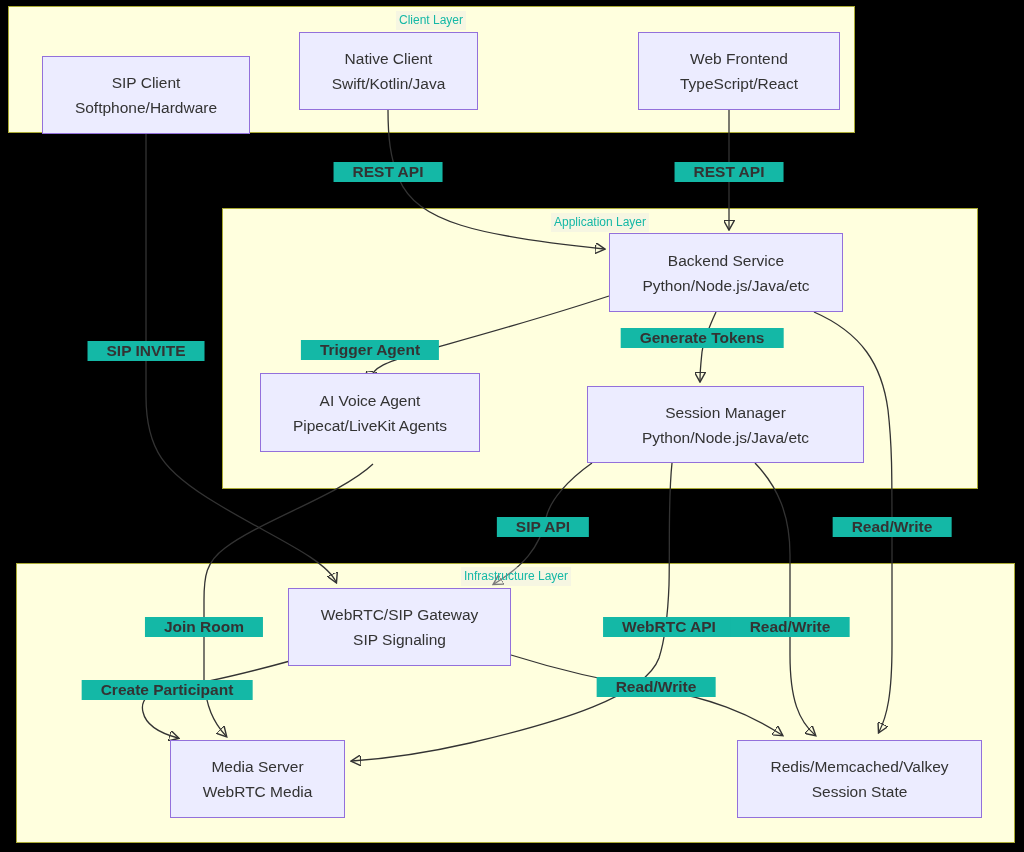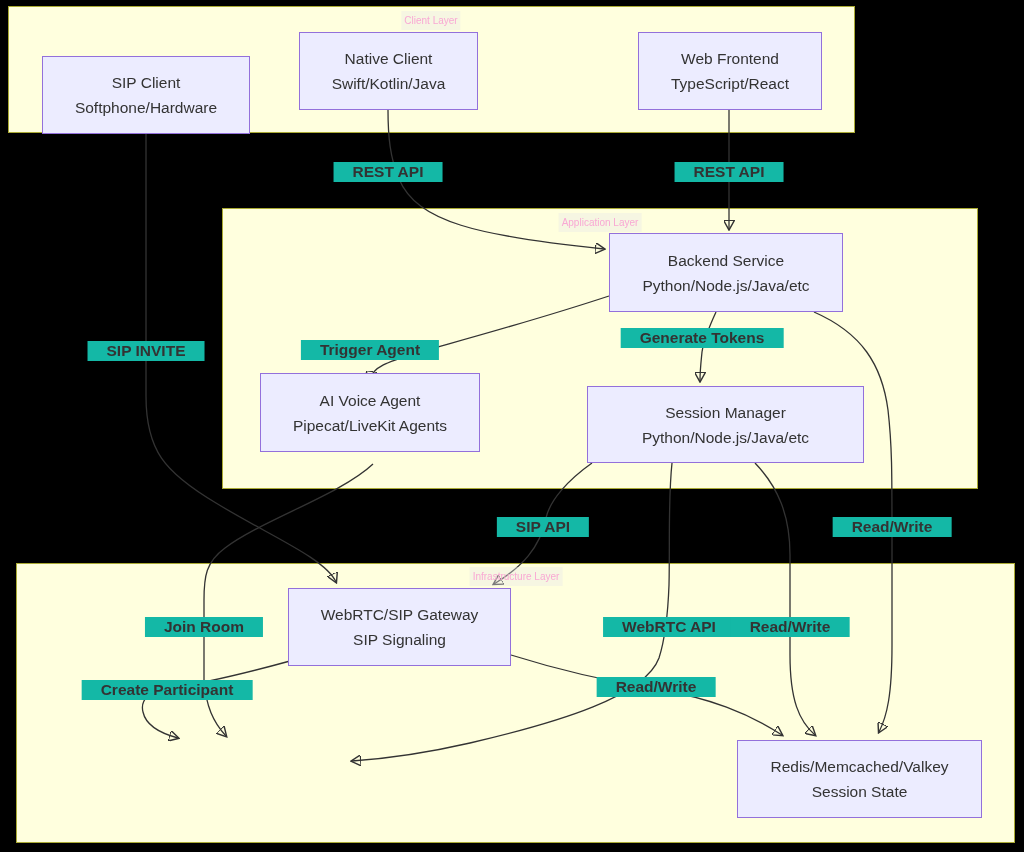--- a/index.html
+++ b/index.html
@@ -1,19 +1,19 @@
 <!DOCTYPE html>
 <html><head>
 <meta charset="utf-8">
 <style>
   html,body{margin:0;padding:0;background:#000;}
   body{width:1024px;height:852px;font-family:"Liberation Sans",sans-serif;}
   .stage{position:relative;width:1024px;height:852px;background:#000;overflow:hidden;color:#333;}
   .cluster{position:absolute;background:#ffffde;border:1.5px solid #aaaa33;box-sizing:border-box;z-index:1;}
-  .cluster-title{position:absolute;transform:translateX(-50%);font-size:10px;color:#f9a8d4;
+  .cluster-title{position:absolute;transform:translateX(-50%);font-size:12px;color:#14b8a6;
     background:rgba(232,232,232,0.4);padding:0 3px;white-space:nowrap;z-index:3;line-height:19px;}
   svg.edges{position:absolute;left:0;top:0;z-index:2;}
   svg.edges path{fill:none;stroke:#333333;stroke-width:1.3px;}
   .node{position:absolute;background:#ececff;border:1px solid #9370db;box-sizing:border-box;
     display:flex;flex-direction:column;align-items:center;justify-content:center;
     z-index:4;font-size:15.5px;line-height:25px;text-align:center;color:#333;}
   .edge-label{position:absolute;transform:translate(-50%,-50%);background:#14b8a6;color:#333;
     font-size:15.5px;padding:1px 19px;white-space:nowrap;z-index:5;line-height:18px;font-weight:bold;}
 </style>
 </head>
@@ -50,39 +50,43 @@
   <div class="cluster-title" style="left:516px;top:567px;">Infrastructure Layer</div>
 
   <div class="node" style="left:42px;top:32px;width:208px;height:78px;margin-top:24px;">
     <span>SIP Client</span>
     <span>Softphone/Hardware</span>
   </div>
   <div class="node" style="left:299px;top:32px;width:179px;height:78px;">
     <span>Native Client</span>
     <span>Swift/Kotlin/Java</span>
   </div>
-  <div class="node" style="left:638px;top:32px;width:184px;height:78px;">
+  <div class="node" style="left:638px;top:32px;width:202px;height:78px;">
     <span>Web Frontend</span>
     <span>TypeScript/React</span>
   </div>
   <div class="node" style="left:609px;top:233px;width:234px;height:79px;">
     <span>Backend Service</span>
     <span>Python/Node.js/Java/etc</span>
   </div>
   <div class="node" style="left:260px;top:373px;width:220px;height:79px;">
     <span>AI Voice Agent</span>
     <span>Pipecat/LiveKit Agents</span>
   </div>
   <div class="node" style="left:587px;top:386px;width:277px;height:77px;">
     <span>Session Manager</span>
     <span>Python/Node.js/Java/etc</span>
   </div>
   <div class="node" style="left:288px;top:588px;width:223px;height:78px;">
     <span>WebRTC/SIP Gateway</span>
     <span>SIP Signaling</span>
+  </div>
+  <div class="node" style="left:170px;top:740px;width:175px;height:78px;">
+    <span>Media Server</span>
+    <span>WebRTC Media</span>
   </div>
   <div class="node" style="left:737px;top:740px;width:245px;height:78px;">
     <span>Redis/Memcached/Valkey</span>
     <span>Session State</span>
   </div>
 
   <div class="edge-label" style="left:388px;top:172px;">REST API</div>
   <div class="edge-label" style="left:729px;top:172px;">REST API</div>
   <div class="edge-label" style="left:146px;top:351px;">SIP INVITE</div>
   <div class="edge-label" style="left:370px;top:350px;">Trigger Agent</div>

